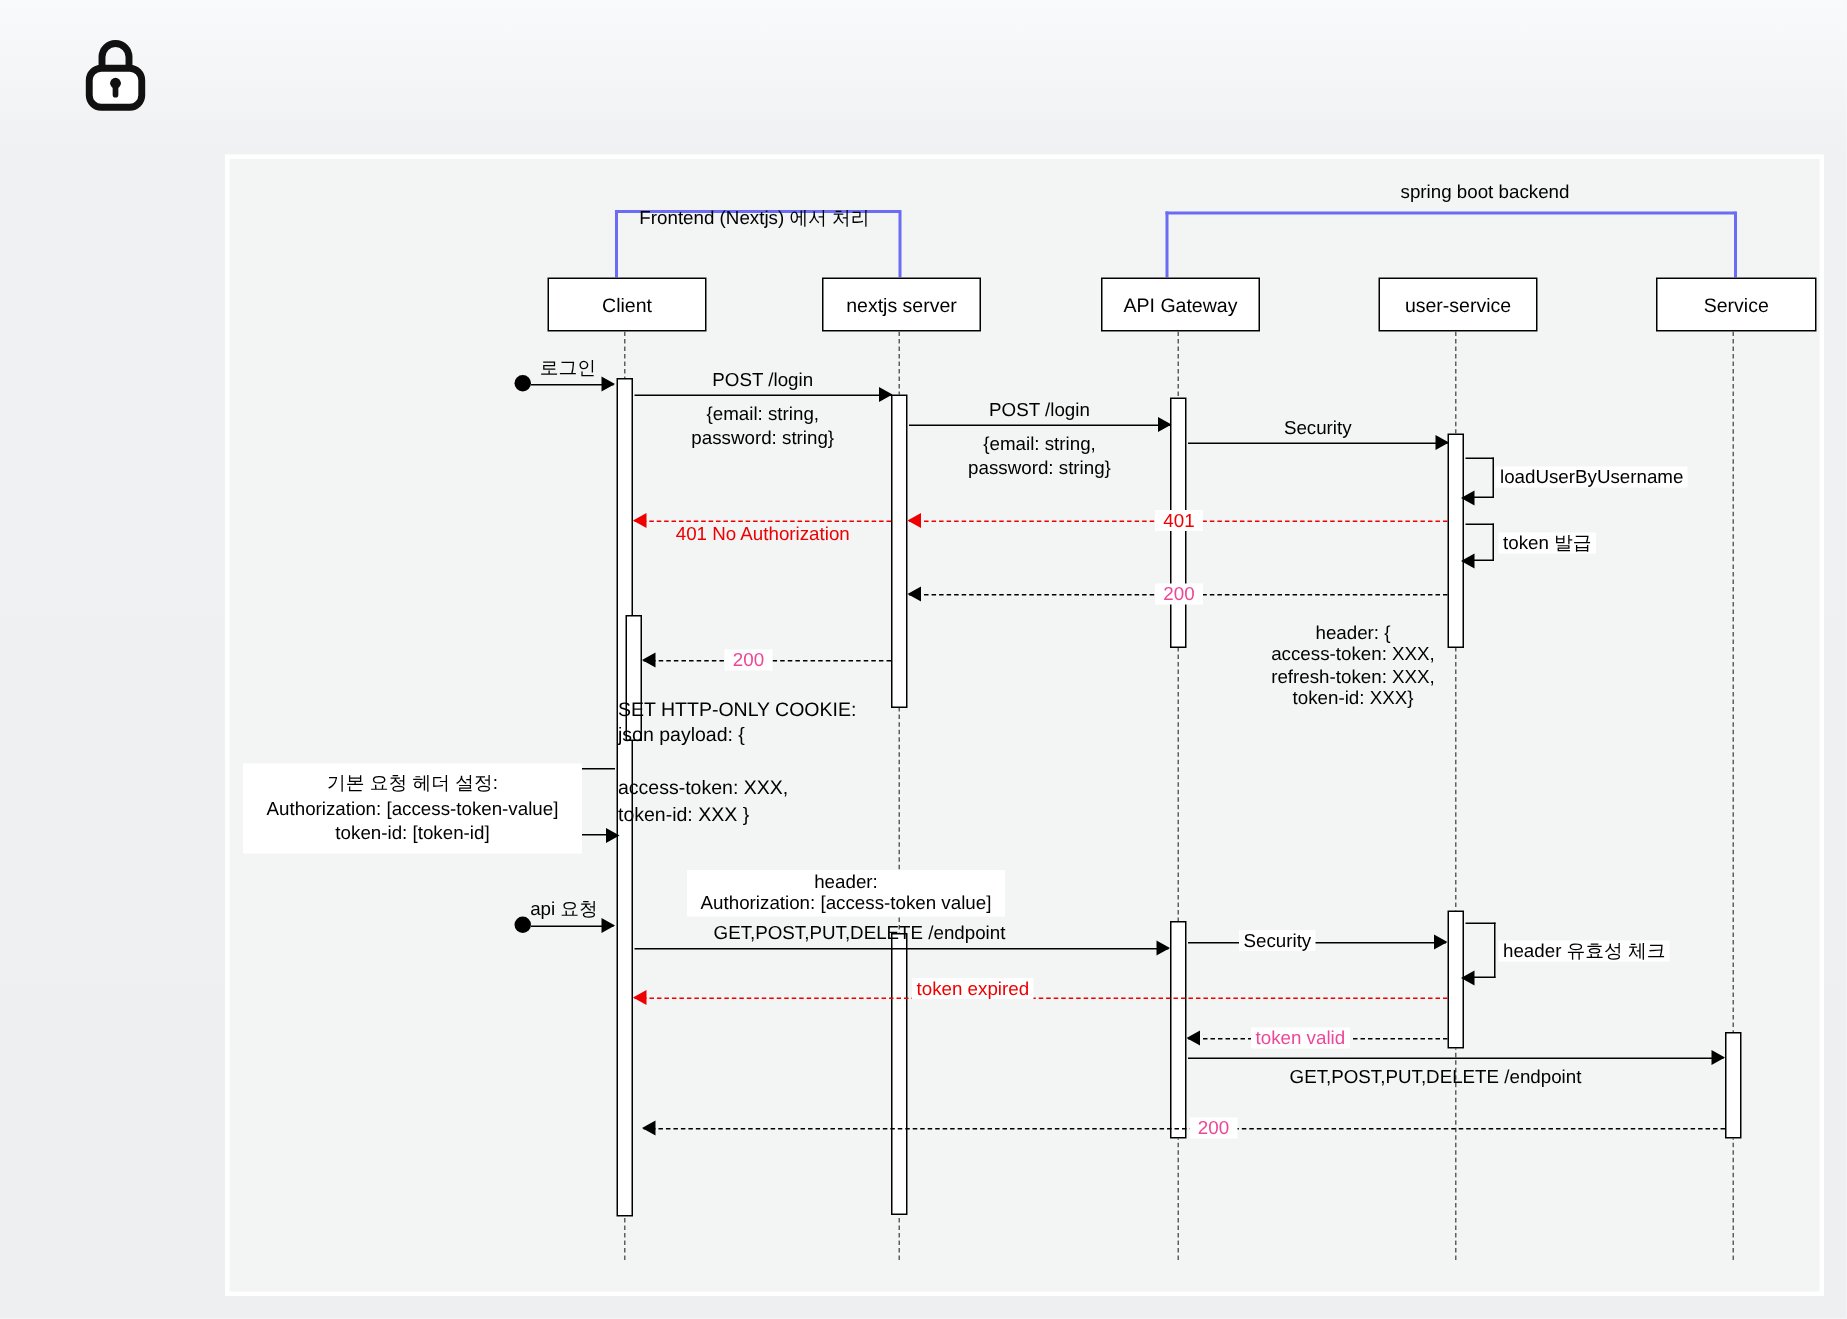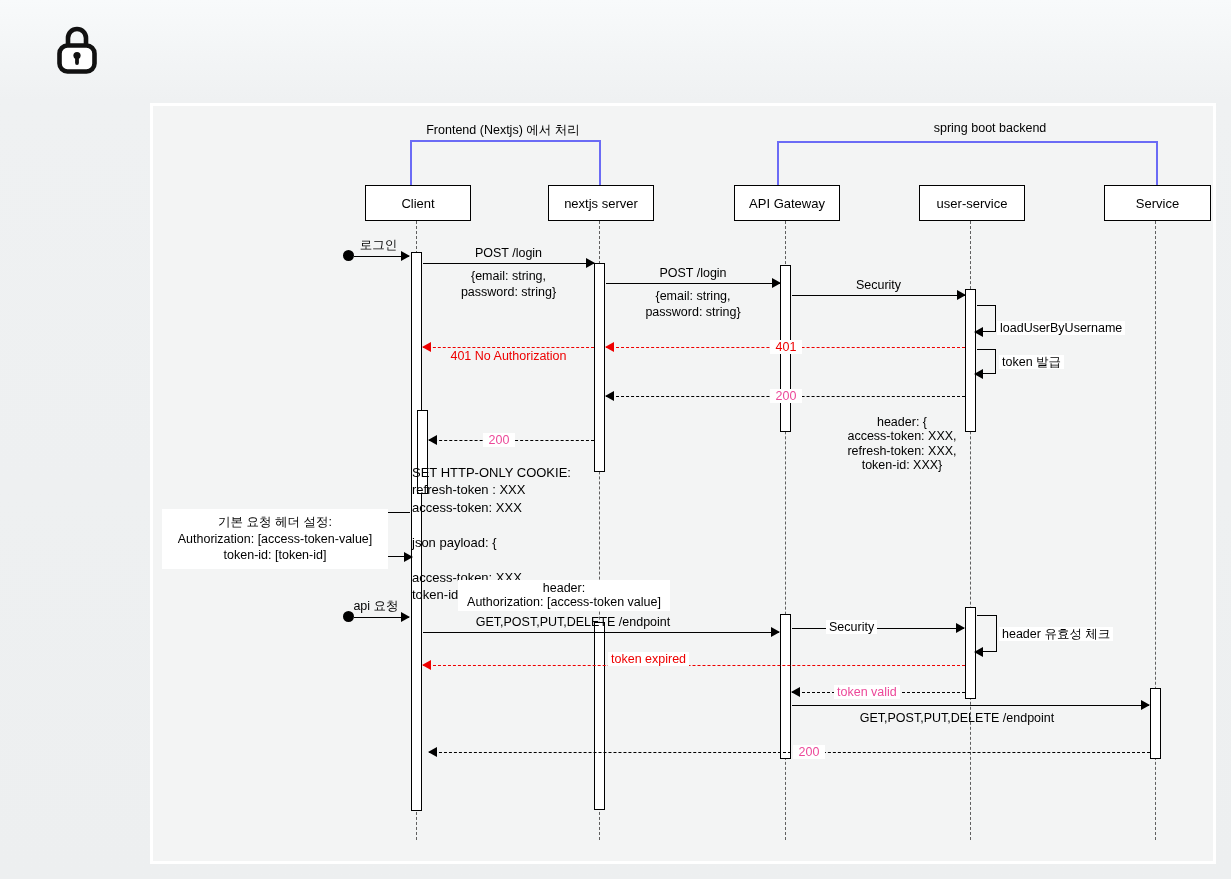--- a/index.html
+++ b/index.html
@@ -61,21 +61,21 @@
       <path d="M13 23 V14 a9 9 0 0 1 18 0 V23" fill="none" stroke="#111" stroke-width="4.6"></path>
       <rect x="4.5" y="21.5" width="35" height="26" rx="8" fill="#fff" stroke="#111" stroke-width="4.6"></rect>
       <circle cx="22" cy="31.5" r="3.6" fill="#111"></circle>
       <rect x="20.1" y="32.5" width="3.8" height="8.5" rx="1.9" fill="#111"></rect>
     </svg>
   </span>
 </div>
 
 <div class="panel"></div>
 
-<div class="glabel" style="left:398px;top:122px;width:210px;">Frontend (Nextjs) 에서 처리</div>
+<div class="glabel" style="left:398px;top:137px;width:210px;">Frontend (Nextjs) 에서 처리</div>
 <div class="gl" style="left:410px;top:140px;width:190px;height:1.6px;"></div>
 <div class="gl" style="left:410px;top:140px;width:1.6px;height:45px;"></div>
 <div class="gl" style="left:599px;top:140px;width:1.6px;height:45px;"></div>
 
 <div class="glabel" style="left:880px;top:121px;width:220px;">spring boot backend</div>
 <div class="gl" style="left:777px;top:141px;width:380px;height:1.6px;"></div>
 <div class="gl" style="left:777px;top:141px;width:1.6px;height:44px;"></div>
 <div class="gl" style="left:1156px;top:141px;width:1.6px;height:44px;"></div>
 
 <div class="lifeline" style="left:416px;"></div>
@@ -121,21 +121,21 @@
 password: string}</div>
 
 <div class="arrow" style="left:792px;top:295px;width:173px;">
     <i class="head r"></i>
   </div>
 <div class="lab c" style="left:792px;top:278px;width:173px;">Security</div>
 
 <div class="loop toright" style="left:977px;top:305px;width:18px;height:25px;">
     <i class="lh"></i>
   </div>
-<div class="lab wbg" style="left:997px;top:321px;">loadUserByUsername</div>
+<div class="lab wbg" style="left:997px;top:311px;">loadUserByUsername</div>
 
 <div class="arrow dash red" style="left:606px;top:347px;width:359px;">
     <i class="head l"></i>
   </div>
 <div class="lab c red wbg" style="left:770px;top:340px;width:26px;">401</div>
 
 <div class="arrow dash red" style="left:423px;top:347px;width:171px;">
     <i class="head l"></i>
   </div>
 <div class="lab c red" style="left:423px;top:349px;width:171px;">401 No Authorization</div>
@@ -157,22 +157,20 @@
 token-id: XXX}</div>
 </div>
 
 <div class="arrow dash" style="left:429px;top:440px;width:165px;">
     <i class="head l"></i>
   </div>
 <div class="lab c blue wbg" style="left:483px;top:433px;width:26px;">200</div>
 
 <div class="note cookienote" style="left:412px;top:446px;width:200px;">
   <b>SET HTTP-ONLY COOKIE:</b>
-  <div class="ml">refresh-token : XXX
-access-token: XXX</div>
   <div><b>json payload</b><span>: {</span></div>
   <div class="ml">access-token: XXX,
 token-id: XXX }</div>
 </div>
 
 <div class="loop toleft" style="left:385px;top:512px;width:24px;height:43px;">
     <i class="lh"></i>
   </div>
 <div class="note white" style="left:162px;top:509px;width:214px;padding:5px 6px;line-height:16.5px;text-align:center;">기본 요청 헤더 설정:
 Authorization:  [access-token-value]

